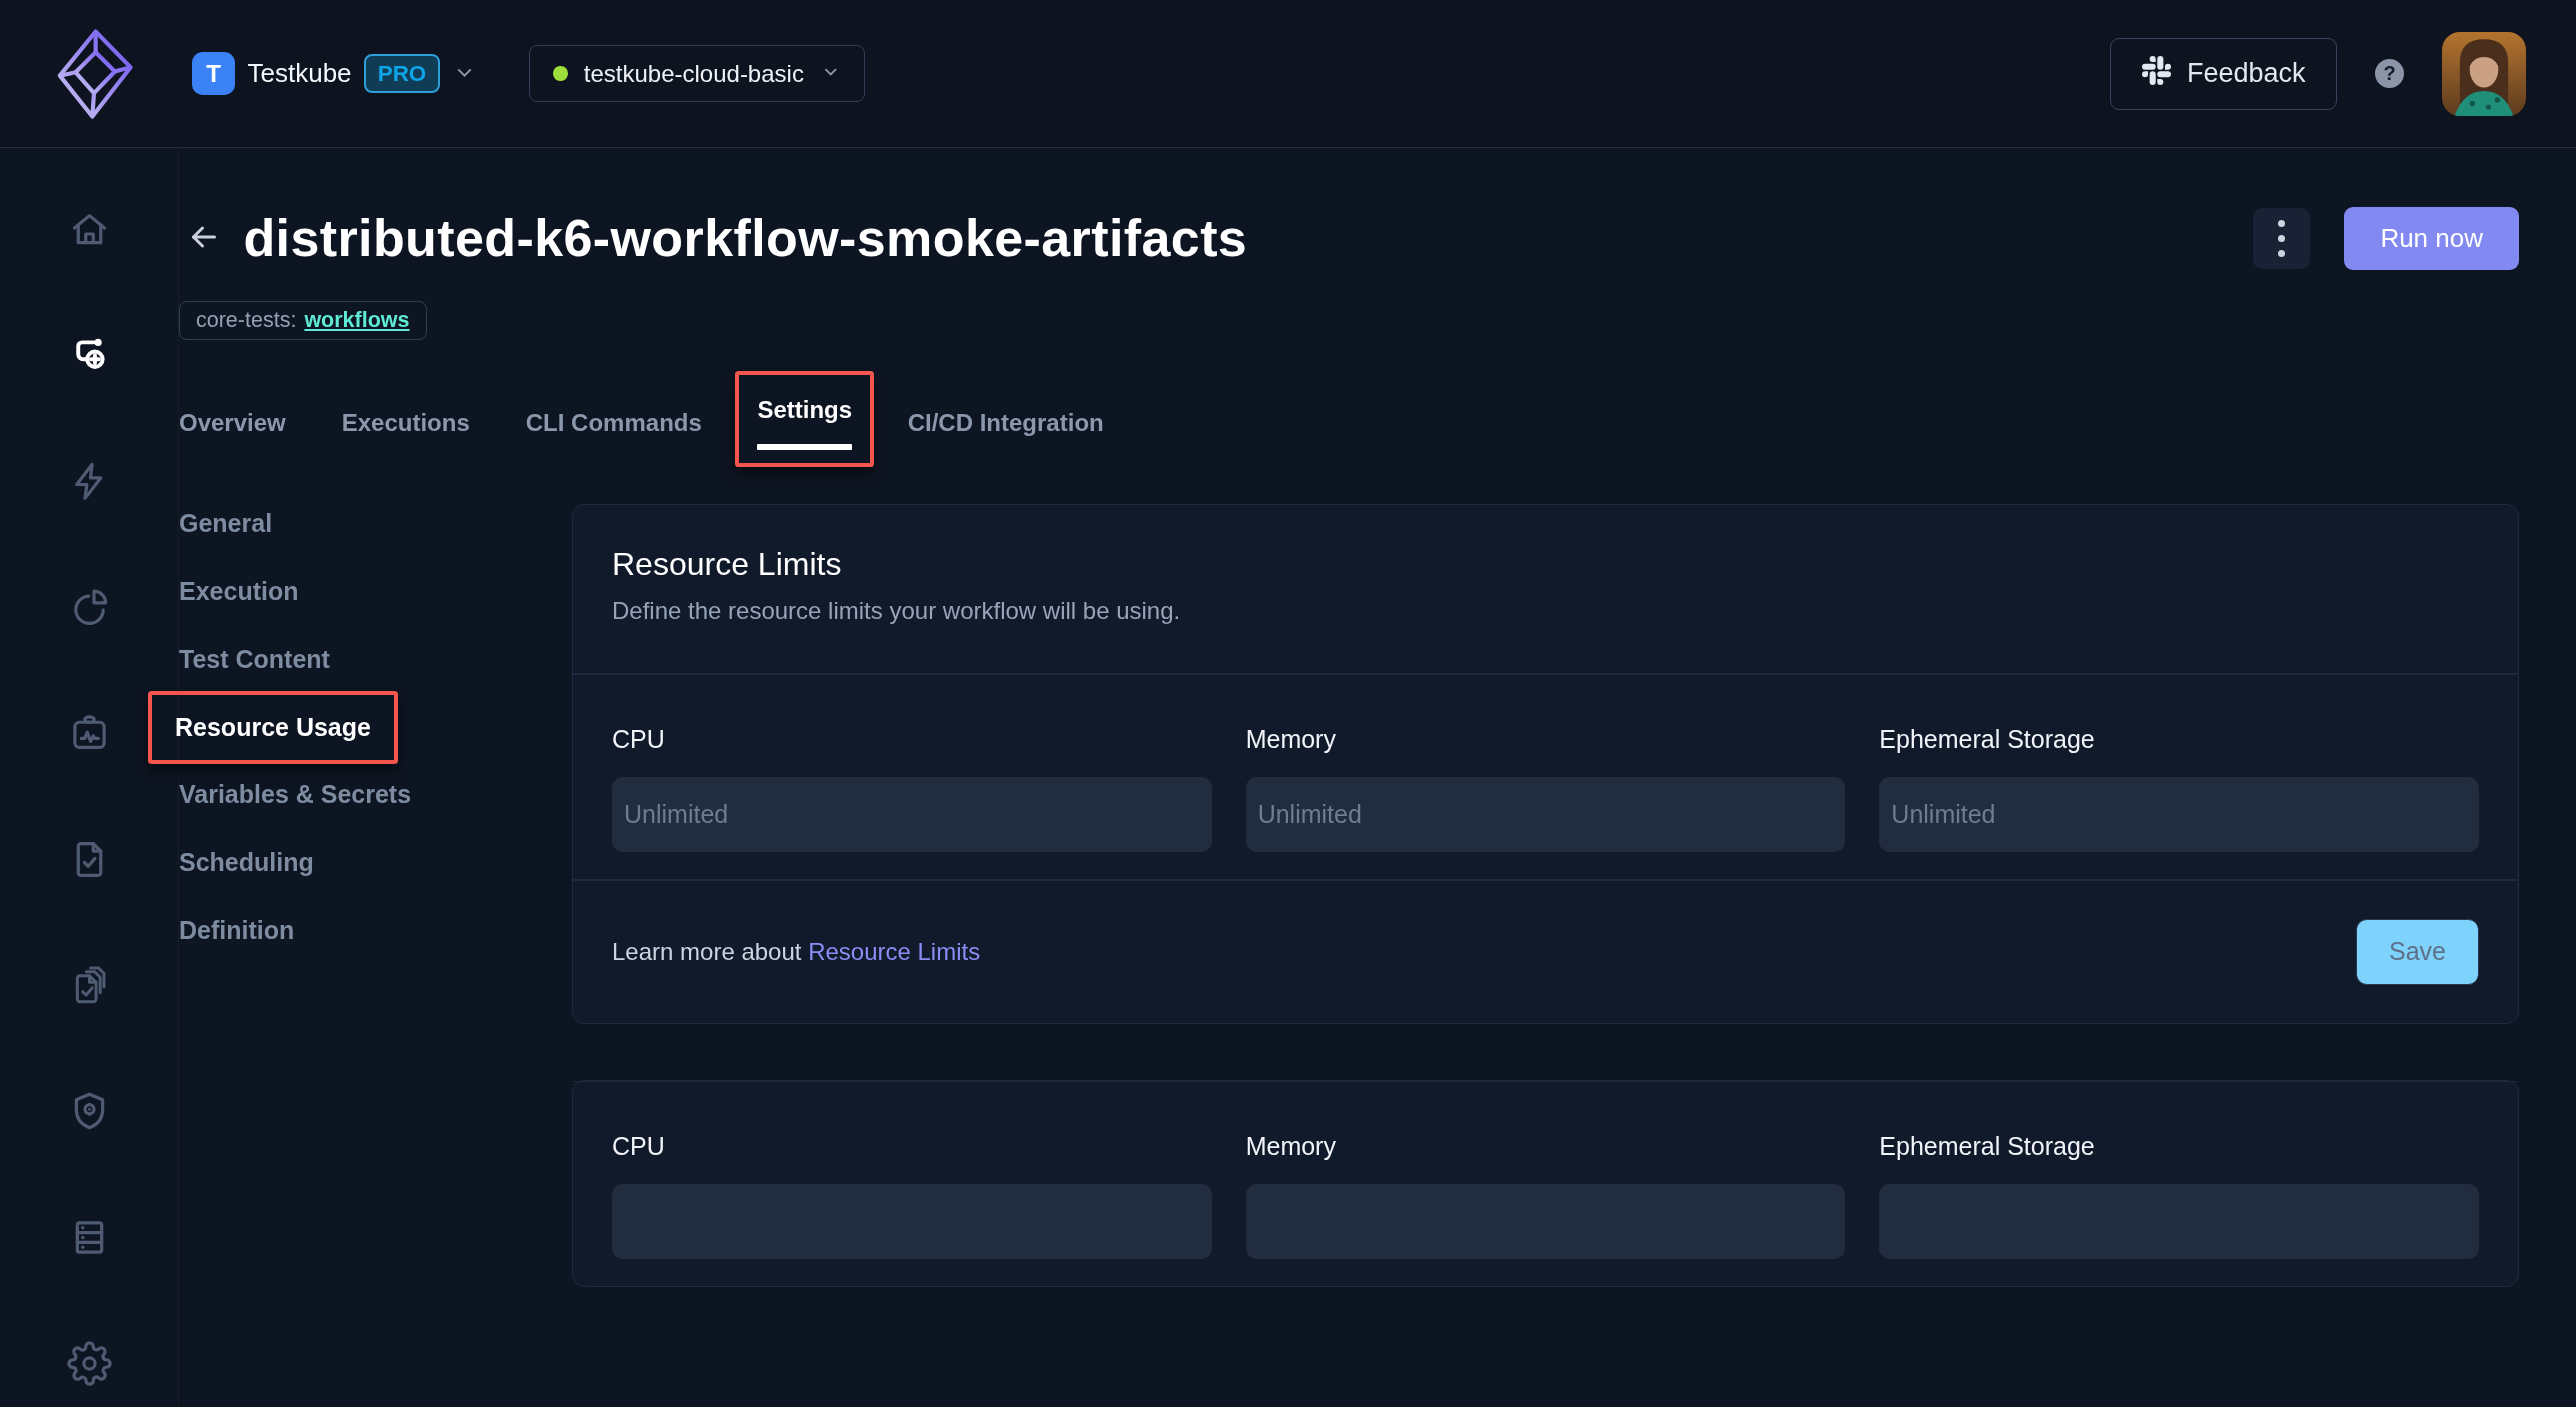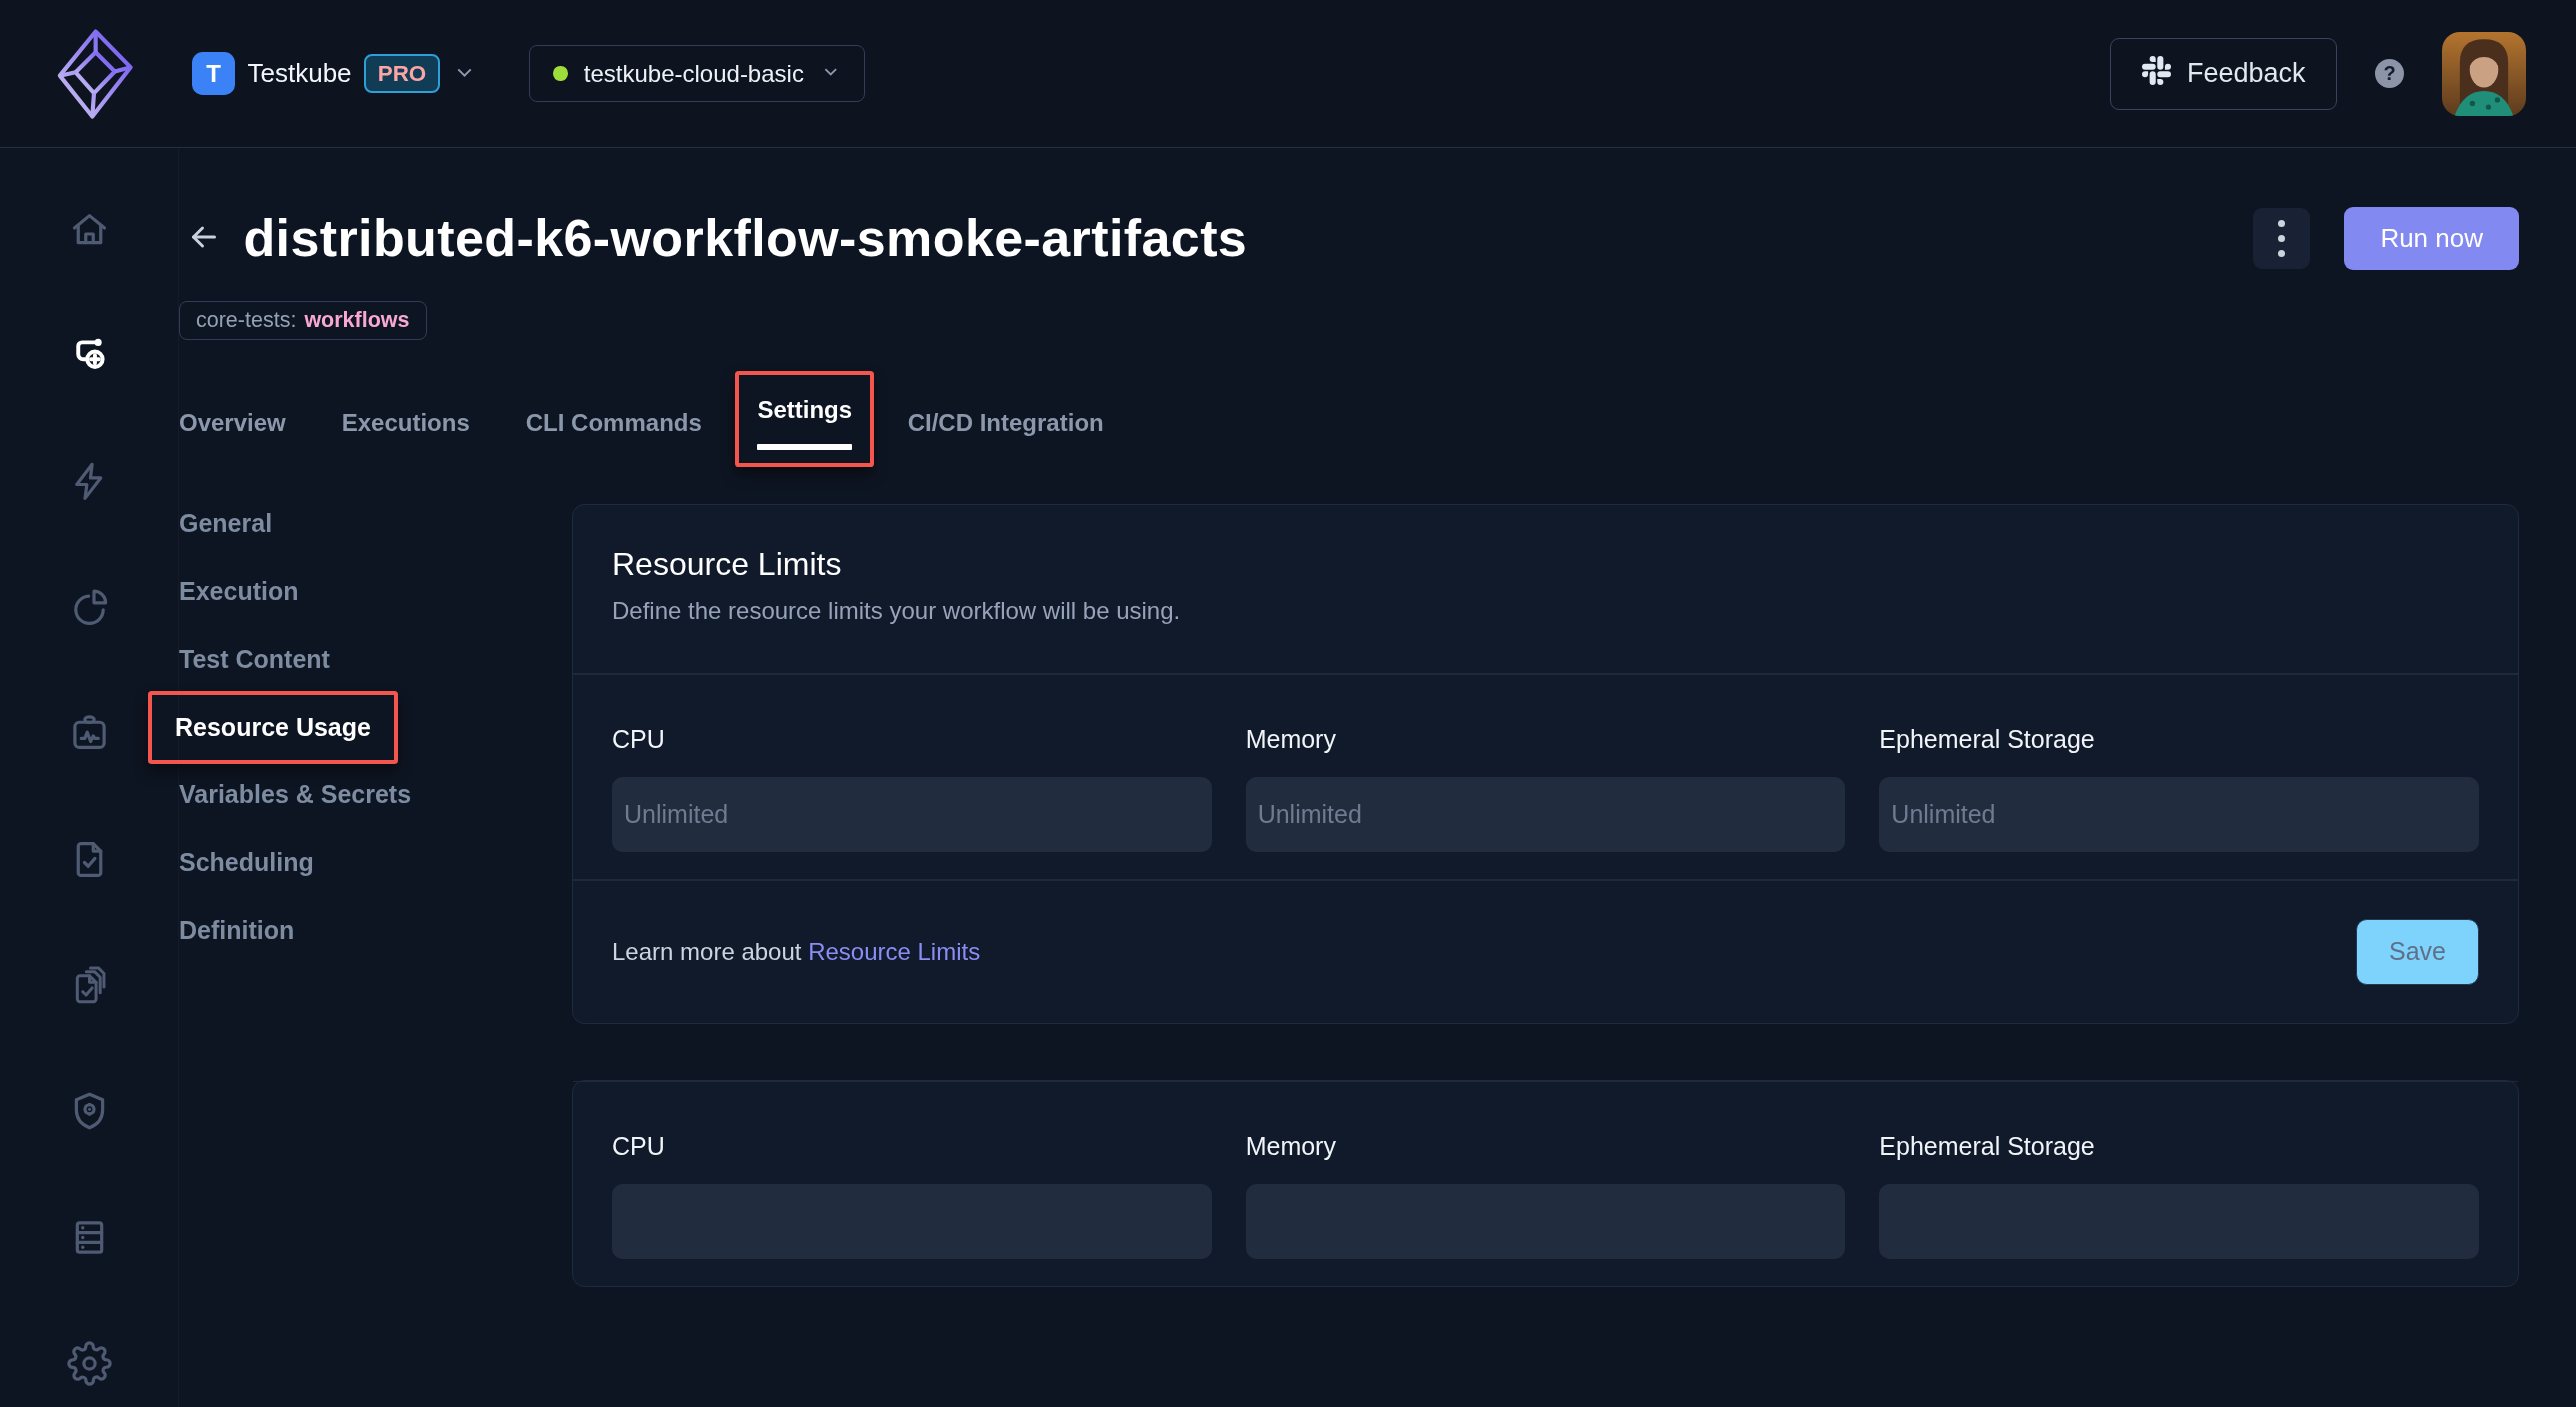--- a/index.html
+++ b/index.html
@@ -22,21 +22,21 @@
   .logo { width:106px; height:106px; display:flex; align-items:center; justify-content:center; }
   .org-switcher { display:flex; align-items:center; gap:12.5px; margin-left:45px; cursor:pointer; }
   .org-avatar {
     width:43px; height:43px; border-radius:10.8px; background:#3b82f6;
     display:flex; align-items:center; justify-content:center;
     font-size:24px; font-weight:700; color:#fff;
   }
   .org-name { font-size:26px; font-weight:500; color:#f4f7fb; }
   .pro-badge {
     height:39px; padding:0 11.7px; border-radius:8px;
-    background:#113c55; border:2.2px solid #2f9fd8; color:#fca5a5;
+    background:#113c55; border:2.2px solid #2f9fd8; color:#0ea5e9;
     font-size:22.4px; font-weight:700; display:flex; align-items:center;
   }
   .chev { color:#8b98ad; }
   .env-select {
     margin-left:52px; height:57px; padding:0 23px;
     border:1.8px solid #323e57; border-radius:8px;
     display:flex; align-items:center; gap:16px; cursor:pointer;
   }
   .env-dot { width:14.3px; height:14.3px; border-radius:50%; background:#9ede3a; }
   .env-name { font-size:24px; color:#eef2f7; }
@@ -89,21 +89,21 @@
     height:63px; padding:0 36px; border-radius:9px; border:none; cursor:pointer;
     background:#8289f1; color:#ffffff; font-size:26px; font-family:inherit;
   }
 
   .label-badge {
     align-self:flex-start; margin-top:30.5px; height:39px; padding:0 16px;
     border:1.8px solid #313d56; border-radius:8px;
     display:flex; align-items:center; gap:8px; font-size:21.5px;
   }
   .label-badge .k { color:#94a1b5; }
-  .label-badge .v { color:#f9a8d4; font-weight:600; }
+  .label-badge .v { color:#5eead4; font-weight:600;text-decoration:underline; }
 
   .tabs { margin-top:57px; display:flex; align-items:center; gap:56px; }
   .tab { font-size:24px; font-weight:600; color:#8b98ac; cursor:pointer; white-space:nowrap; }
   .tab.active { color:#ffffff; }
   .tab-annotation {
     border:4.5px solid #f4564e; border-radius:3.6px;
     padding:21.5px 18px 12.5px 18px; margin:-26px -22.4px -17px -22.4px;
     display:flex; flex-direction:column; align-items:center;
     box-shadow:0 7.2px 14.3px rgba(0,0,0,0.45);
   }

